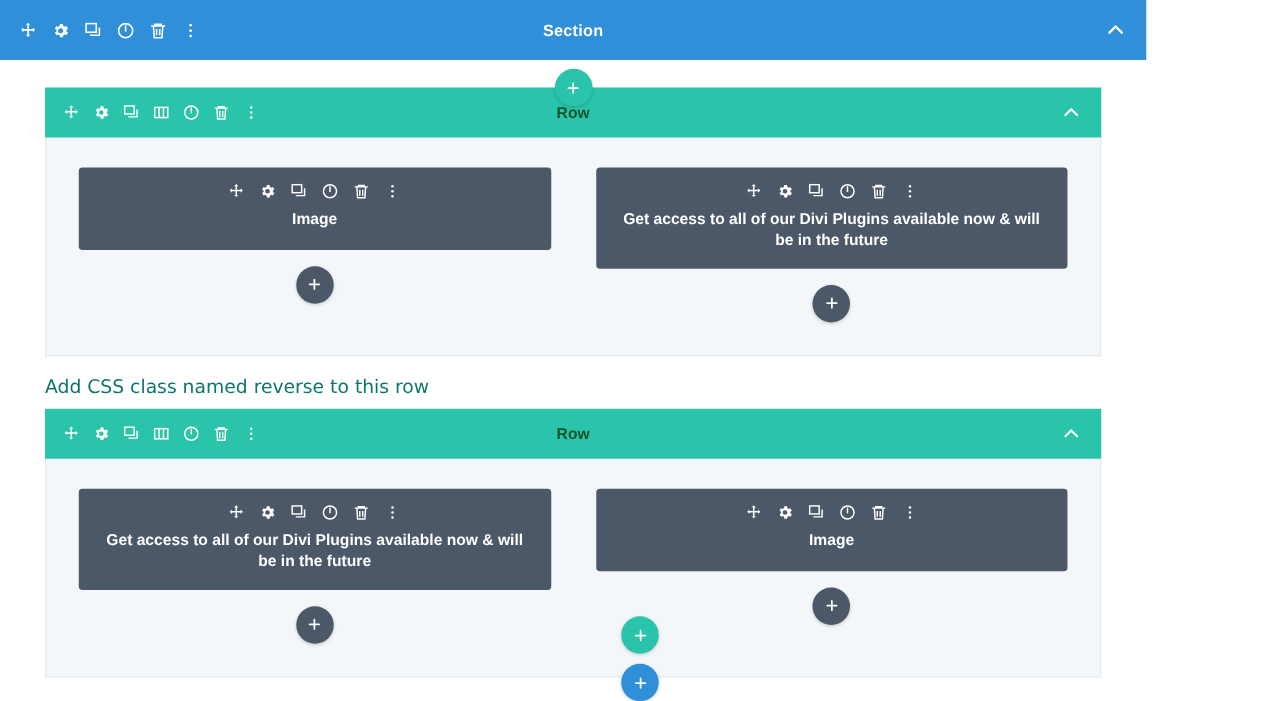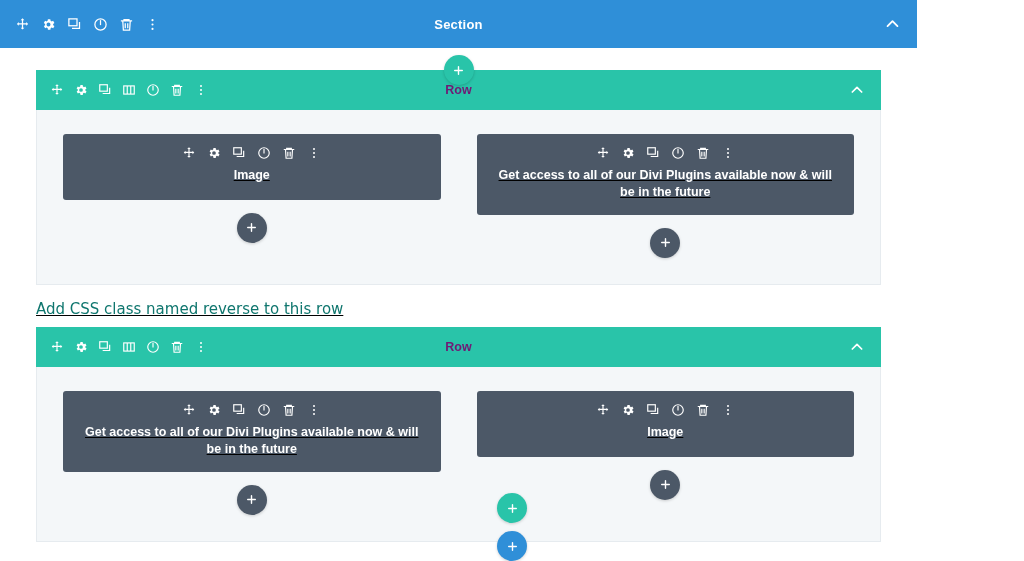--- a/index.html
+++ b/index.html
@@ -16,21 +16,20 @@
     width: 1024px;
     height: 561px;
     background: #ffffff;
   }
 
   
   .section-wrap {
     position: absolute;
     left: 0; top: 0;
     width: 917px;
-    text-decoration: underline;
   }
   .section-bar {
     position: relative;
     height: 48px;
     background: #2f8fd8;
     display: flex;
     align-items: center;
     color: #ffffff;
   }
   .section-bar .bar-tools {
@@ -62,21 +61,21 @@
   }
 
   
   .row-block { position: relative; }
   .row-bar {
     position: relative;
     height: 40px;
     background: #29c4a9;
     display: flex;
     align-items: center;
-    color: #701a75;
+    color: #14532d;
   }
   .row-bar .bar-tools {
     display: flex;
     align-items: center;
     gap: 10px;
     padding-left: 14px;
   }
   .row-bar .bar-title {
     position: absolute;
     left: 0; right: 0;

